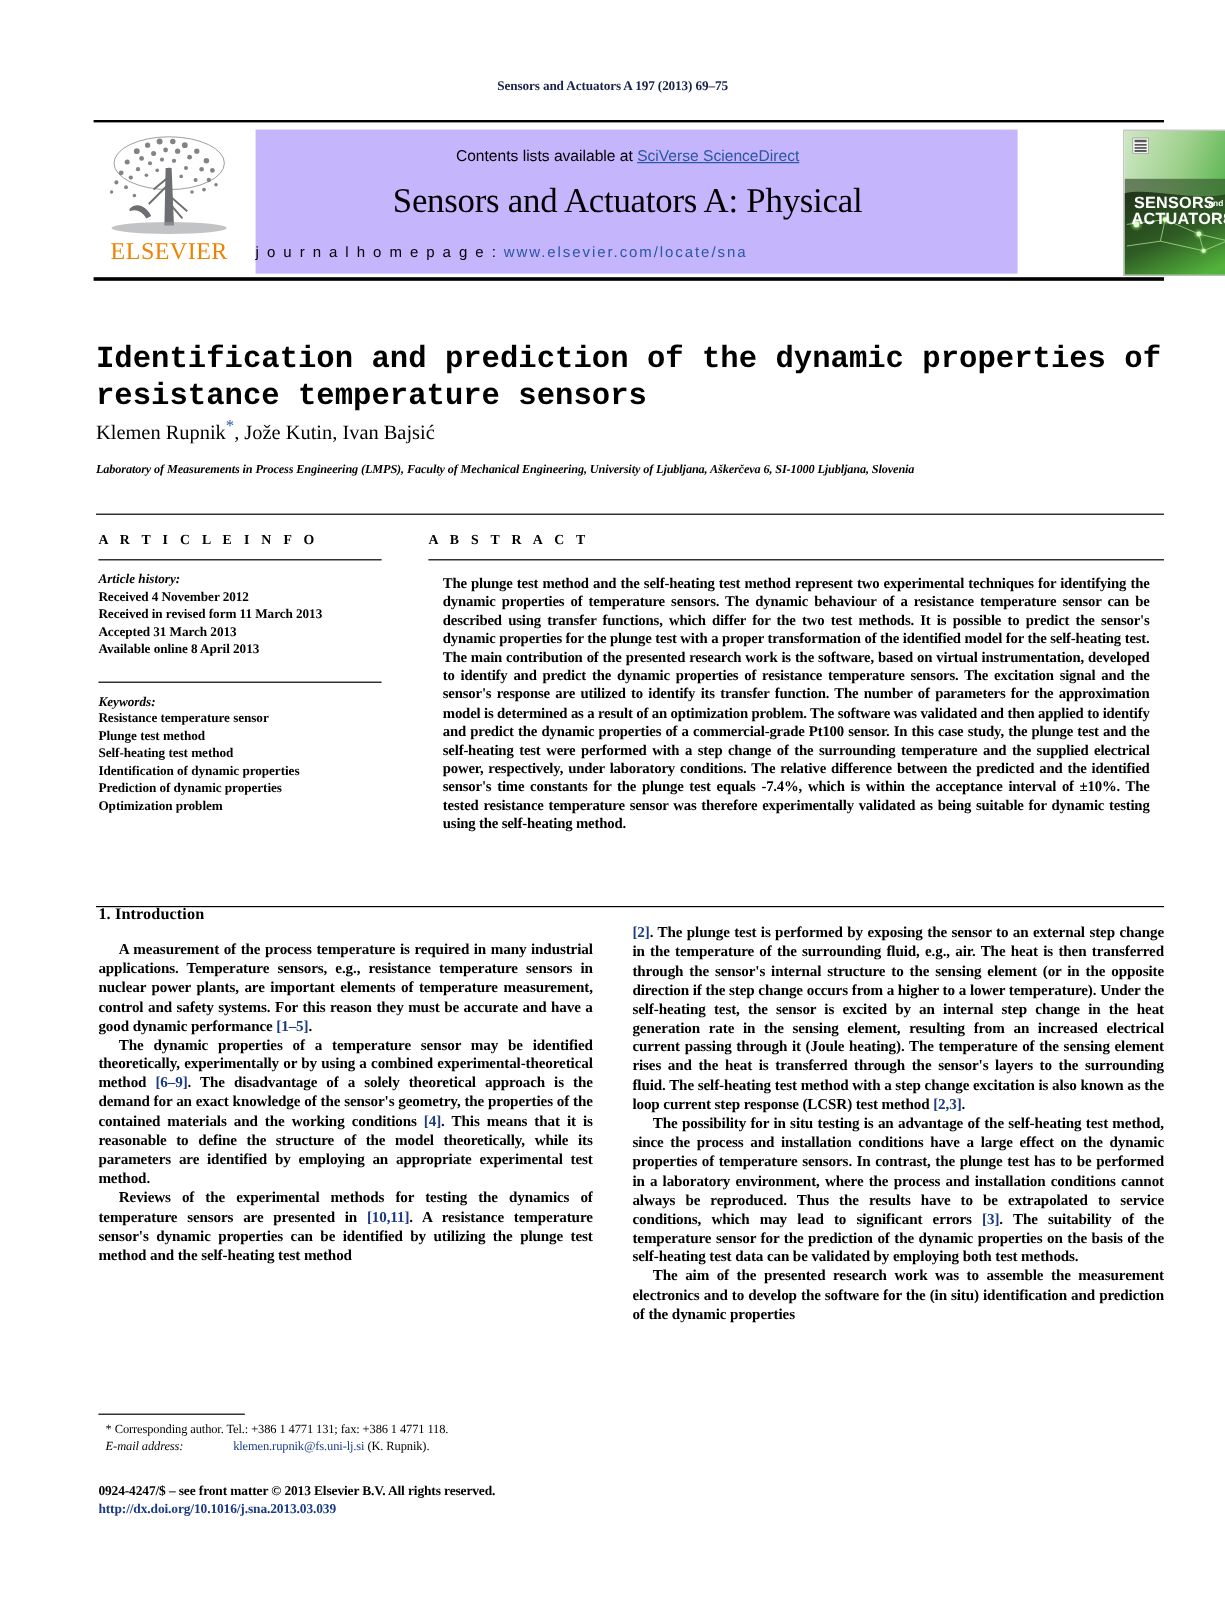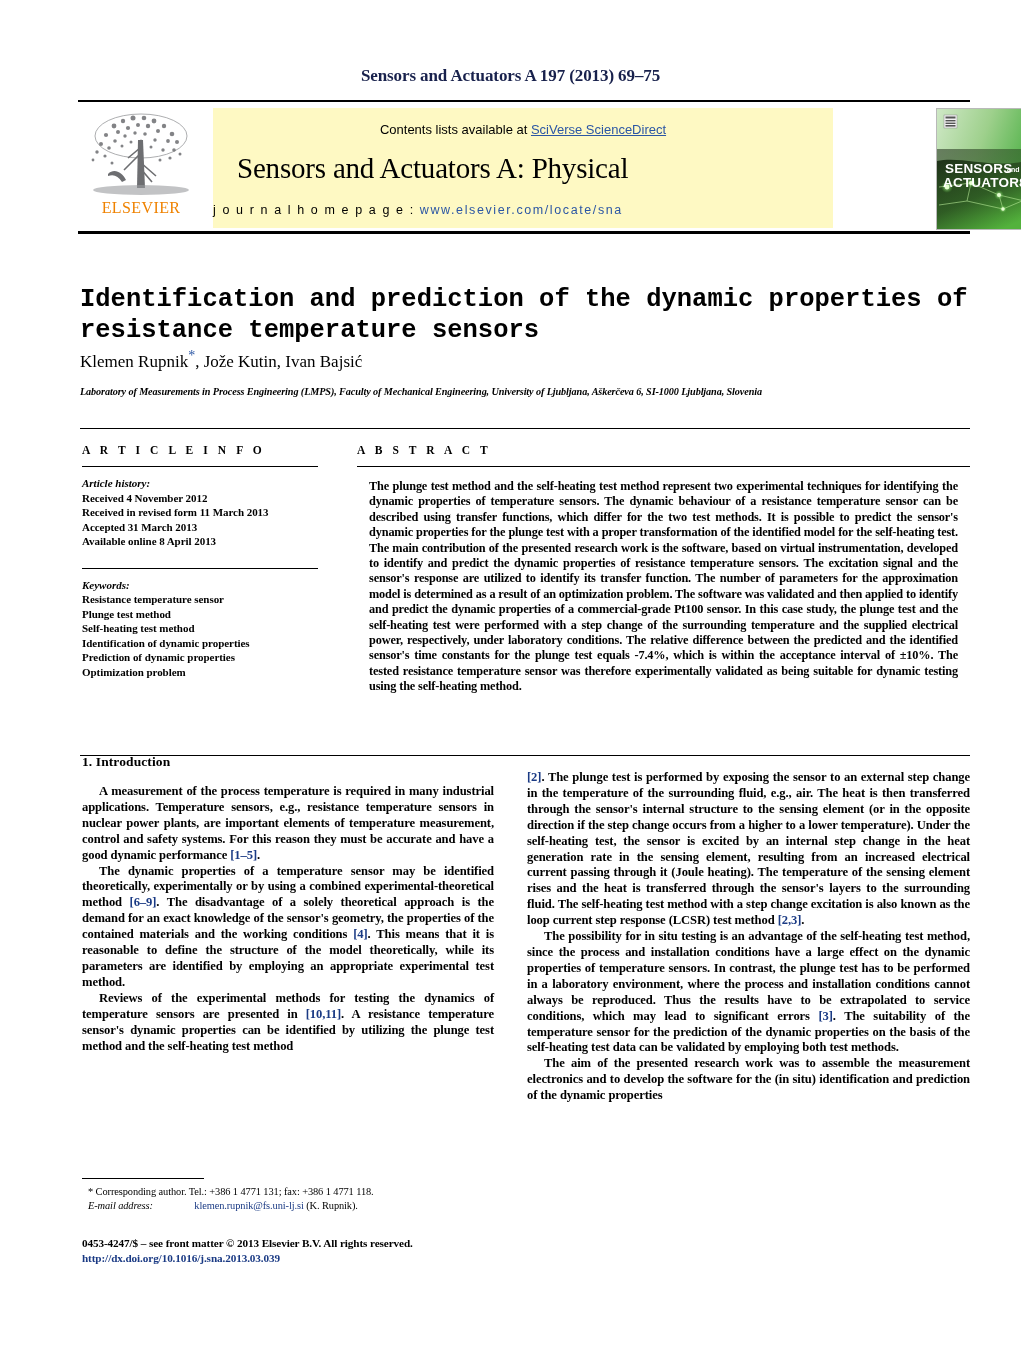--- a/index.html
+++ b/index.html
@@ -22,21 +22,21 @@
     width: 1021px;
     height: 1351px;
   }
 
   
   .running-head {
     position: absolute;
     left: 0; top: 66px;
     width: 1021px;
     text-align: center;
-    font-size: 17px;
+    font-size: 11px;
     font-weight: bold;
     color: #18214c;
     letter-spacing: -0.1px;
   }
 
   
   .masthead {
     position: absolute;
     left: 78px; top: 100px;
     width: 892px;
@@ -64,55 +64,55 @@
     width: 126px;
     height: 120px;
   }
   .tree-svg { position:absolute; left: 6px; top: 2px; }
   .elsevier-word {
     position: absolute;
     left: 0; top: 92px;
     width: 126px;
     text-align: center;
     font-family: "Liberation Serif", serif;
-    font-size: 16px;
+    font-size: 20px;
     letter-spacing: 0.4px;
     color: #ef8200;
     font-weight: normal;
     line-height: 1;
   }
 
   
   .journal-panel {
     position: absolute;
     left: 135px; top: 8px;
     width: 620px;
     height: 120px;
-    background: #fef9c3;
+    background: #c4b5fd;
+    padding-left: 15px;
   }
   .contents-line {
     position: absolute;
     left: 0; top: 14px;
     width: 620px;
     text-align: center;
     font-size: 13px;
     font-family: "Liberation Sans", sans-serif;
     color: #000;
   }
   .contents-line .sd-link { color: #2b56a4; }
   .journal-title {
     position: absolute;
     left: 0; top: 44px;
     width: 620px;
-    text-align: left;
+    text-align: center;
     font-size: 29px;
     font-family: "Liberation Serif", serif;
     color: #000;
     letter-spacing: -0.2px;
-    margin-left: 24px;
   }
   .homepage-line {
     position: absolute;
     left: 0; top: 95px;
     width: 576px;
     text-align: left;
     font-size: 12.5px;
     font-family: "Liberation Sans", sans-serif;
     letter-spacing: 1.6px;
     color: #2b56a4;
@@ -461,17 +461,17 @@
     <p class="para">The aim of the presented research work was to assemble the measurement electronics and to develop the software for the (in situ) identification and prediction of the dynamic properties</p>
   </div>
 
   <div class="footnote-rule"></div>
   <div class="footnote">
     <span class="ind">* Corresponding author. Tel.: +386 1 4771 131; fax: +386 1 4771 118.</span>
     <span class="ind"><span class="ital">E-mail address:</span> <a class="mail" href="#" style="text-decoration:none">klemen.rupnik@fs.uni-lj.si</a> <span>(K. Rupnik).</span></span>
   </div>
 
   <div class="imprint">
-    <span>0453-4247/$ – see front matter © 2013 Elsevier B.V. All rights reserved.</span>
+    <span>0924-4247/$ – see front matter © 2013 Elsevier B.V. All rights reserved.</span>
     <a class="doi" href="#" style="text-decoration:none">http://dx.doi.org/10.1016/j.sna.2013.03.039</a>
   </div>
 
 </div>
 
 </body></html>

